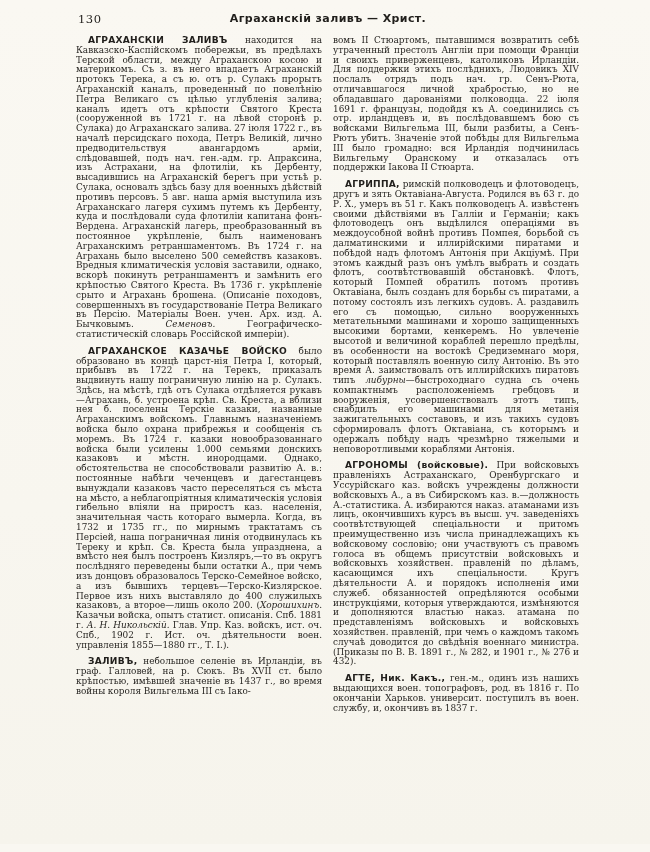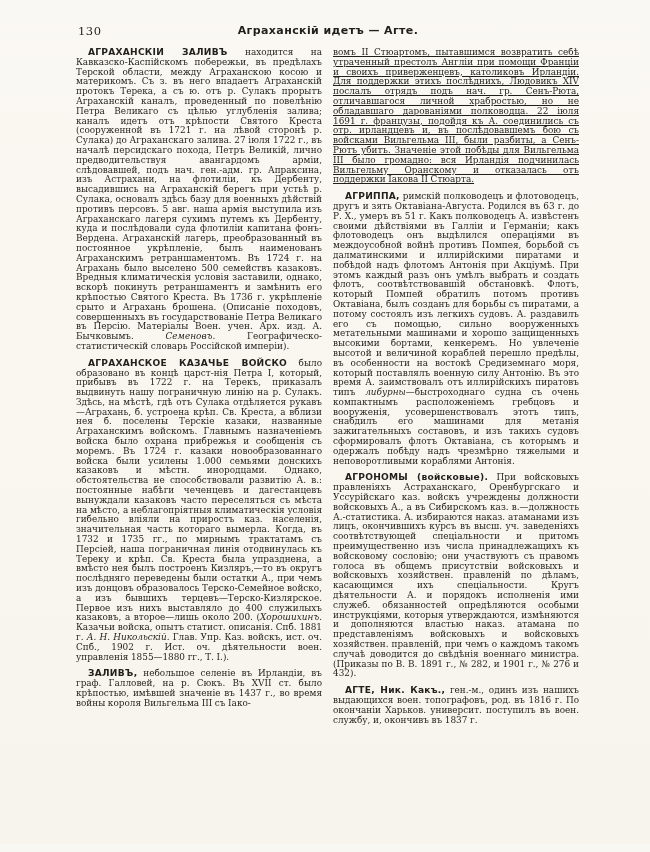--- a/index.html
+++ b/index.html
@@ -11,21 +11,21 @@
     background: #f9f7f1;
   }
   .page {
     position: relative;
     width: 650px;
     height: 844px;
     background: linear-gradient(180deg, #faf8f2 0%, #f8f6ef 60%, #f6f4ec 100%);
     color: #211f1c;
     font-family: "DejaVu Serif", serif;
     box-sizing: border-box;
-    padding: 24px 70px 14px 76px;
+    padding: 12px 70px 14px 76px;
   }
   .running-header {
     position: relative;
     height: 20px;
     margin-bottom: 4px;
   }
   .page-number {
     position: absolute;
     left: 2px;
     top: 0;
@@ -55,37 +55,37 @@
     overflow: hidden;
   }
   p.entry {
     margin: 0 0 7px 0;
     font-size: 8.9px;
     line-height: 9.8px;
     text-align: justify;
     text-indent: 12px;
     word-spacing: -0.2px;
   }
-  p.entry.no-indent { text-indent: 0; text-decoration: underline; }
+  p.entry.no-indent { text-indent: 0; }
   span.term {
     font-family: "DejaVu Sans", sans-serif;
     font-weight: 700;
     font-size: 9.1px;
     letter-spacing: 0.25px;
   }
   span.italic { font-style: italic; }
   span.normal { }
 </style>
 </head>
 <body>
 
 <div class="page">
   <div class="running-header">
     <span class="page-number">130</span>
-    <span class="running-title">Аграханскій идетъ — Агте.</span>
+    <span class="running-title">Аграханскій заливъ — Христ.</span>
   </div>
   <div class="text-columns">
     <div class="col">
         <p class="entry"><span class="term">АГРАХАНСКІЙ ЗАЛИВЪ</span><span class="normal"> находится на Кавказско-Каспійскомъ побережьи, въ предѣлахъ Терской области, между Аграханскою косою и материкомъ. Съ з. въ него впадаетъ Аграханскій протокъ Терека, а съ ю. отъ р. Сулакъ прорытъ Аграханскій каналъ, проведенный по повелѣнію Петра Великаго съ цѣлью углубленія залива; каналъ идетъ отъ крѣпости Святого Креста (сооруженной въ 1721 г. на лѣвой сторонѣ р. Сулака) до Аграханскаго залива. 27 іюля 1722 г., въ началѣ персидскаго похода, Петръ Великій, лично предводительствуя авангардомъ арміи, слѣдовавшей, подъ нач. ген.-адм. гр. Апраксина, изъ Астрахани, на флотиліи, къ Дербенту, высадившись на Аграханскій берегъ при устьѣ р. Сулака, основалъ здѣсь базу для военныхъ дѣйствій противъ персовъ. 5 авг. наша армія выступила изъ Аграханскаго лагеря сухимъ путемъ къ Дербенту, куда и послѣдовали суда флотиліи капитана фонъ-Вердена. Аграханскій лагерь, преобразованный въ постоянное укрѣпленіе, былъ наименованъ Аграханскимъ ретраншаментомъ. Въ 1724 г. на Аграхань было выселено 500 семействъ казаковъ. Вредныя климатическія условія заставили, однако, вскорѣ покинуть ретраншаментъ и замѣнить его крѣпостью Святого Креста. Въ 1736 г. укрѣпленіе срыто и Аграхань брошена. (Описаніе походовъ, совершенныхъ въ государствованіе Петра Великаго въ Персію. Матеріалы Воен. учен. Арх. изд. А. Бычковымъ. </span><span class="italic">Семеновъ.</span><span class="normal"> Географическо-статистическій словарь Россійской имперіи).</span></p>
         <p class="entry"><span class="term">АГРАХАНСКОЕ КАЗАЧЬЕ ВОЙСКО</span><span class="normal"> было образовано въ концѣ царст-нія Петра I, который, прибывъ въ 1722 г. на Терекъ, приказалъ выдвинуть нашу пограничную линію на р. Сулакъ. Здѣсь, на мѣстѣ, гдѣ отъ Сулака отдѣляется рукавъ—Аграхань, б. устроена крѣп. Св. Креста, а вблизи нея б. поселены Терскіе казаки, названные Аграханскимъ войскомъ. Главнымъ назначеніемъ войска было охрана прибрежья и сообщенія съ моремъ. Въ 1724 г. казаки новообразованнаго войска были усилены 1.000 семьями донскихъ казаковъ и мѣстн. инородцами. Однако, обстоятельства не способствовали развитію А. в.: постоянные набѣги чеченцевъ и дагестанцевъ вынуждали казаковъ часто переселяться съ мѣста на мѣсто, а неблагопріятныя климатическія условія гибельно вліяли на приростъ каз. населенія, значительная часть котораго вымерла. Когда, въ 1732 и 1735 гг., по мирнымъ трактатамъ съ Персіей, наша пограничная линія отодвинулась къ Тереку и крѣп. Св. Креста была упразднена, а вмѣсто нея былъ построенъ Кизляръ,—то въ округъ послѣдняго переведены были остатки А., при чемъ изъ донцовъ образовалось Терско-Семейное войско, а изъ бывшихъ терцевъ—Терско-Кизлярское. Первое изъ нихъ выставляло до 400 служилыхъ казаковъ, а второе—лишь около 200. (</span><span class="italic">Хорошихинъ.</span><span class="normal"> Казачьи войска, опытъ статист. описанія. Спб. 1881 г. </span><span class="italic">А. Н. Никольскій.</span><span class="normal"> Глав. Упр. Каз. войскъ, ист. оч. Спб., 1902 г. Ист. оч. дѣятельности воен. управленія 1855—1880 гг., Т. I.).</span></p>
         <p class="entry"><span class="term">ЗАЛИВЪ,</span><span class="normal"> небольшое селеніе въ Ирландіи, въ граф. Галловей, на р. Сюкъ. Въ XVII ст. было крѣпостью, имѣвшей значеніе въ 1437 г., во время войны короля Вильгельма III съ Іако-</span></p>
       </div>
     <div class="col">
         <p class="entry no-indent"><span class="normal">вомъ II Стюартомъ, пытавшимся возвратить себѣ утраченный престолъ Англіи при помощи Франціи и своихъ приверженцевъ, католиковъ Ирландіи. Для поддержки этихъ послѣднихъ, Людовикъ XIV послалъ отрядъ подъ нач. гр. Сенъ-Рюта, отличавшагося личной храбростью, но не обладавшаго дарованіями полководца. 22 іюля 1691 г. французы, подойдя къ А. соединились съ отр. ирландцевъ и, въ послѣдовавшемъ бою съ войсками Вильгельма III, были разбиты, а Сенъ-Рютъ убитъ. Значеніе этой побѣды для Вильгельма III было громадно: вся Ирландія подчинилась Вильгельму Оранскому и отказалась отъ поддержки Іакова II Стюарта.</span></p>
         <p class="entry"><span class="term">АГРИППА,</span><span class="normal"> римскій полководецъ и флотоводецъ, другъ и зять Октавіана-Августа. Родился въ 63 г. до Р. Х., умеръ въ 51 г. Какъ полководецъ А. извѣстенъ своими дѣйствіями въ Галліи и Германіи; какъ флотоводецъ онъ выдѣлился операціями въ междоусобной войнѣ противъ Помпея, борьбой съ далматинскими и иллирійскими пиратами и побѣдой надъ флотомъ Антонія при Акціумѣ. При этомъ каждый разъ онъ умѣлъ выбрать и создать флотъ, соотвѣтствовавшій обстановкѣ. Флотъ, который Помпей обратилъ потомъ противъ Октавіана, былъ созданъ для борьбы съ пиратами, а потому состоялъ изъ легкихъ судовъ. А. раздавилъ его съ помощью, сильно вооруженныхъ метательными машинами и хорошо защищенныхъ высокими бортами, кенкеремъ. Но увлеченіе высотой и величиной кораблей перешло предѣлы, въ особенности на востокѣ Средиземнаго моря, который поставлялъ военную силу Антонію. Въ это время А. заимствовалъ отъ иллирійскихъ пиратовъ типъ </span><span class="italic">либурны</span><span class="normal">—быстроходнаго судна съ очень компактнымъ расположеніемъ гребцовъ и вооруженія, усовершенствовалъ этотъ типъ, снабдилъ его машинами для метанія зажигательныхъ составовъ, и изъ такихъ судовъ сформировалъ флотъ Октавіана, съ которымъ и одержалъ побѣду надъ чрезмѣрно тяжелыми и неповоротливыми кораблями Антонія.</span></p>

